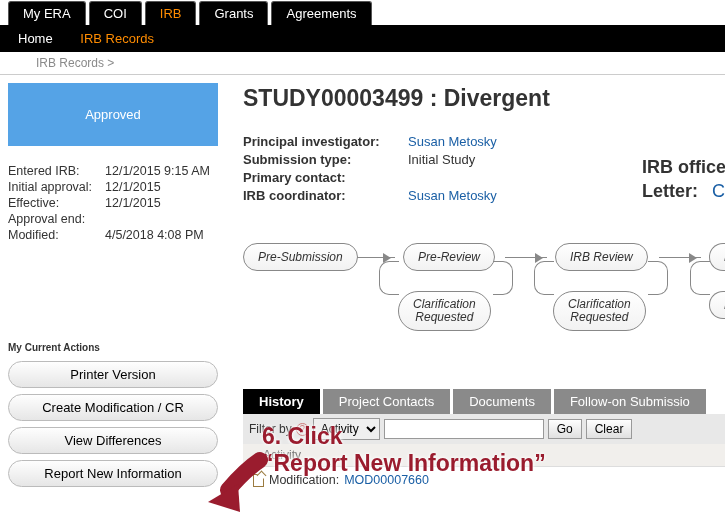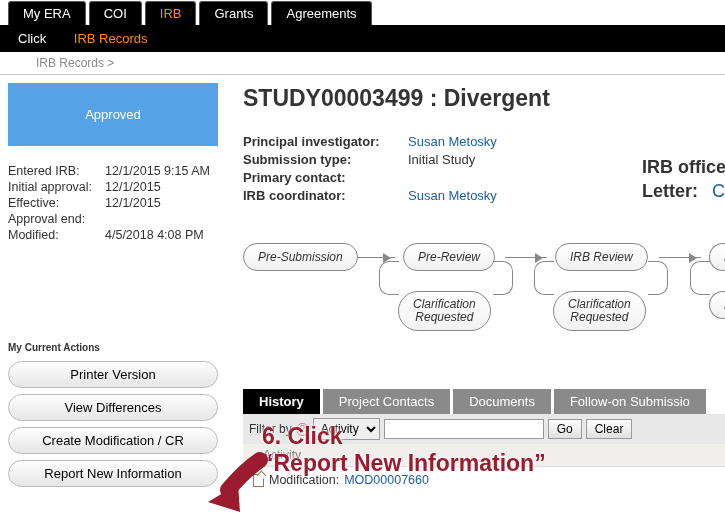--- a/index.html
+++ b/index.html
@@ -250,21 +250,21 @@
 <body>
 
 <div class="main-tabs">
   <div class="tab">My ERA</div>
   <div class="tab">COI</div>
   <div class="tab active">IRB</div>
   <div class="tab">Grants</div>
   <div class="tab">Agreements</div>
 </div>
 <div class="sub-bar">
-  <a>Click</a>
+  <a>Home</a>
   <a class="active">IRB Records</a>
 </div>
 <div class="breadcrumb">IRB Records  &gt;</div>
 
 <div class="page">
   <div class="left-col">
     <div class="status-badge">Approved</div>
     <div class="meta-row">
         <div class="lbl">Entered IRB:</div>
         <div class="val">12/1/2015 9:15 AM</div>
@@ -281,22 +281,22 @@
         <div class="lbl">Approval end:</div>
         <div class="val"></div>
       </div>
     <div class="meta-row">
         <div class="lbl">Modified:</div>
         <div class="val">4/5/2018 4:08 PM</div>
       </div>
 
     <div class="actions-title">My Current Actions</div>
     <button class="action-btn">Printer Version</button>
+    <button class="action-btn">Create Modification / CR</button>
     <button class="action-btn">View Differences</button>
-    <button class="action-btn">Create Modification / CR</button>
     <button class="action-btn">Report New Information</button>
   </div>
 
   <div class="right-col">
     <div class="study-title">STUDY00003499 : Divergent</div>
     <div class="info-row">
         <div class="ilbl">Principal investigator:</div>
         <div class="ival"><a>Susan Metosky</a></div>
       </div>
     <div class="info-row">

